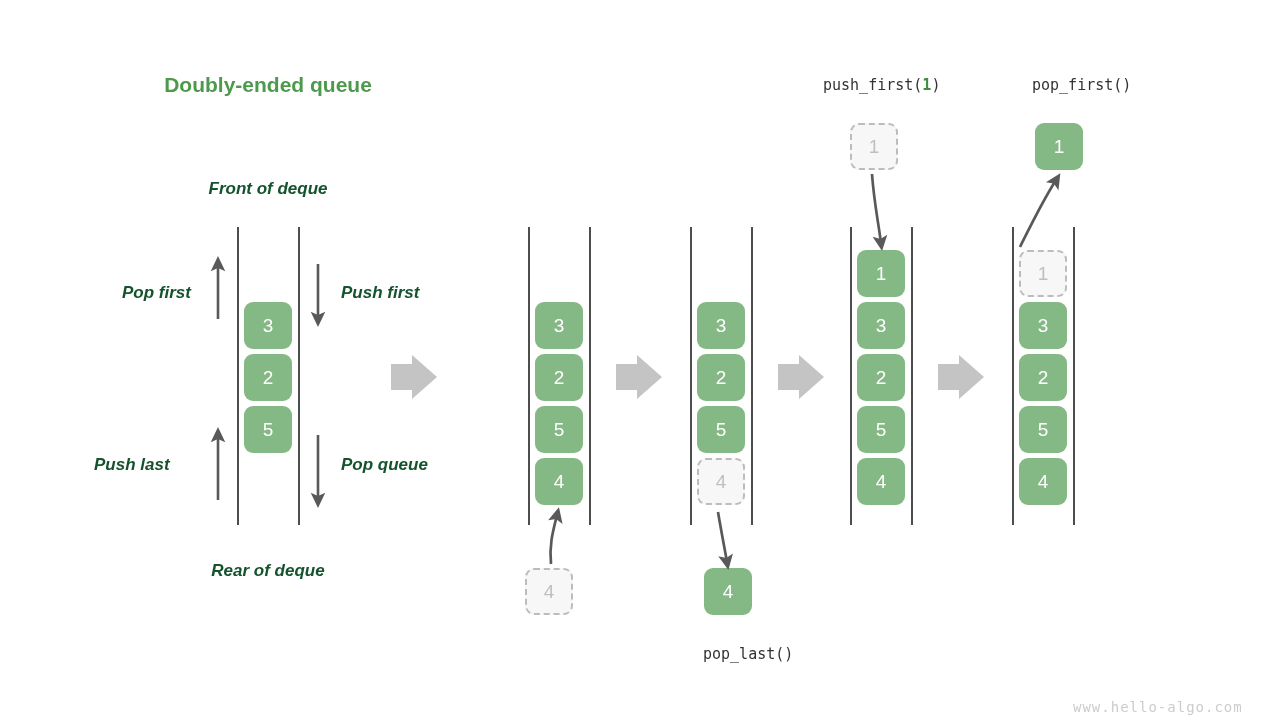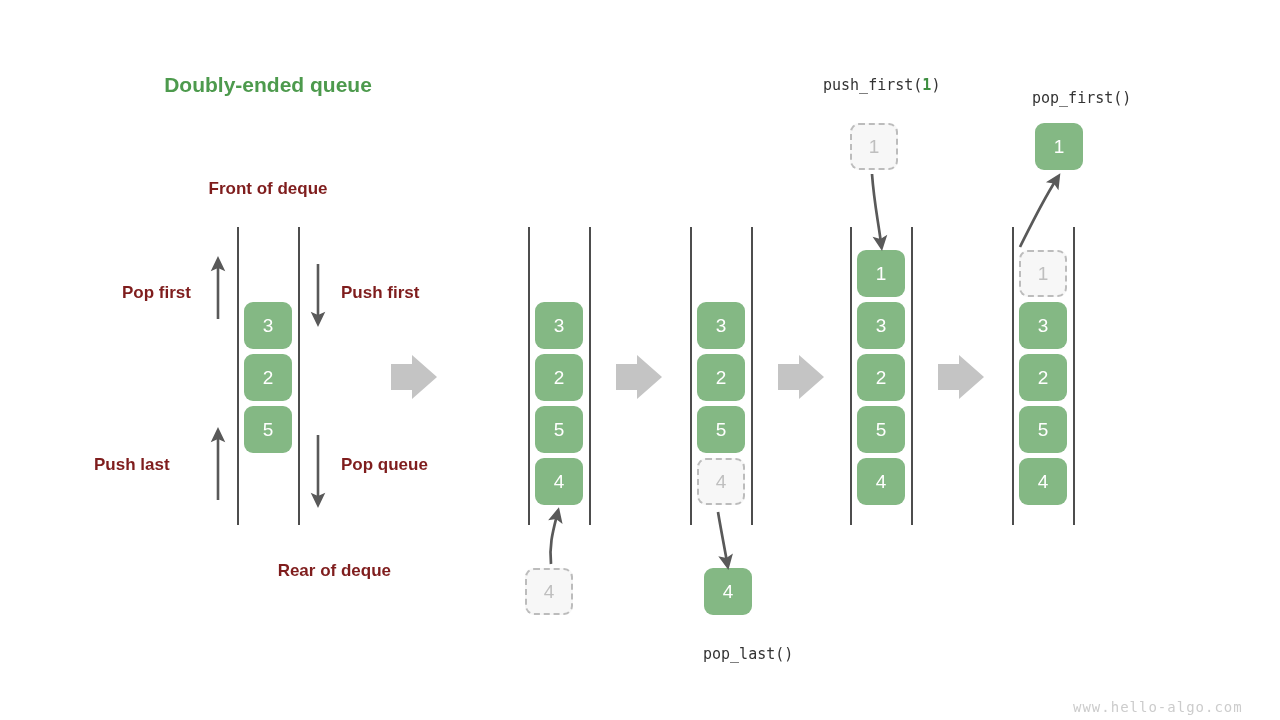--- a/index.html
+++ b/index.html
@@ -11,22 +11,22 @@
     position:relative;
   }
   #stage{position:absolute;left:0;top:12px;width:1060px;height:720px;}
 
   
   .title{
     position:absolute;text-align:center;font-weight:bold;
     color:#4d9a4d;font-size:21px;line-height:30px;letter-spacing:0px;
   }
   .lbl{
-    position:absolute;font-weight:bold;color:#7f1d1d;
-    font-size:17px;line-height:22px;white-space:nowrap;
+    position:absolute;font-weight:bold;color:#14532d;
+    font-size:17px;line-height:22px;white-space:nowrap;font-style:italic;
   }
   .lbl.center{text-align:center;}
   .code{
     position:absolute;font-family:"DejaVu Sans Mono","Liberation Mono",monospace;
     font-size:15px;color:#333333;white-space:nowrap;line-height:26px;
   }
   .code .arg{color:#3e8e41;font-weight:bold;}
   .watermark{
     position:absolute;font-family:"DejaVu Sans Mono","Liberation Mono",monospace;
     font-size:14px;color:#cccccc;letter-spacing:1px;white-space:nowrap;
@@ -53,21 +53,21 @@
 </head>
 <body>
 
 <div id="stage">
 
   <div class="title" style="left:145px;top:58px;width:246px;">
     <div>Doubly-ended queue</div>
   </div>
 
   <div class="lbl center" style="left:145px;top:166px;width:246px;">Front of deque</div>
-  <div class="lbl center" style="left:145px;top:548px;width:246px;text-align:right;">Rear of deque</div>
+  <div class="lbl center" style="left:145px;top:548px;width:246px;">Rear of deque</div>
 
   <div class="lbl" style="left:100px;top:270px;margin-left:22px;">Pop first</div>
   <div class="lbl" style="left:341px;top:270px;">Push first</div>
   <div class="lbl" style="left:94px;top:442px;">Push last</div>
   <div class="lbl" style="left:341px;top:442px;">Pop queue</div>
 
   <div class="rail" style="left:237px;top:215px;height:298px;"></div>
   <div class="rail" style="left:298px;top:215px;height:298px;"></div>
 
   <div class="node" style="left:244px;top:290px;">3</div>
@@ -111,21 +111,21 @@
   <div class="node" style="left:1019px;top:394px;">5</div>
   <div class="node" style="left:1019px;top:446px;">4</div>
   <div class="node" style="left:1035px;top:111px;">1</div>
 
   <div class="code" style="left:703px;top:629px;">
     <span>pop_last(</span><span class="arg"></span><span>)</span>
   </div>
   <div class="code" style="left:823px;top:60px;">
     <span>push_first(</span><span class="arg">1</span><span>)</span>
   </div>
-  <div class="code" style="left:1032px;top:60px;margin-top:13px;">
+  <div class="code" style="left:1032px;top:60px;">
     <span>pop_first(</span><span class="arg"></span><span>)</span>
   </div>
 
   <div class="watermark" style="left:1073px;top:679px;margin-top:8px;">www.hello-algo.com</div>
 
   <svg class="ov" viewBox="0 0 1280 720">
     <defs>
       <marker id="thinHead" markerWidth="7" markerHeight="7" refX="3.1" refY="3.2" orient="auto" markerUnits="strokeWidth">
         <path d="M0.3,0.4 L6.2,3.2 L0.3,6.0 L1.6,3.2 Z" fill="#595959"></path>
       </marker>

